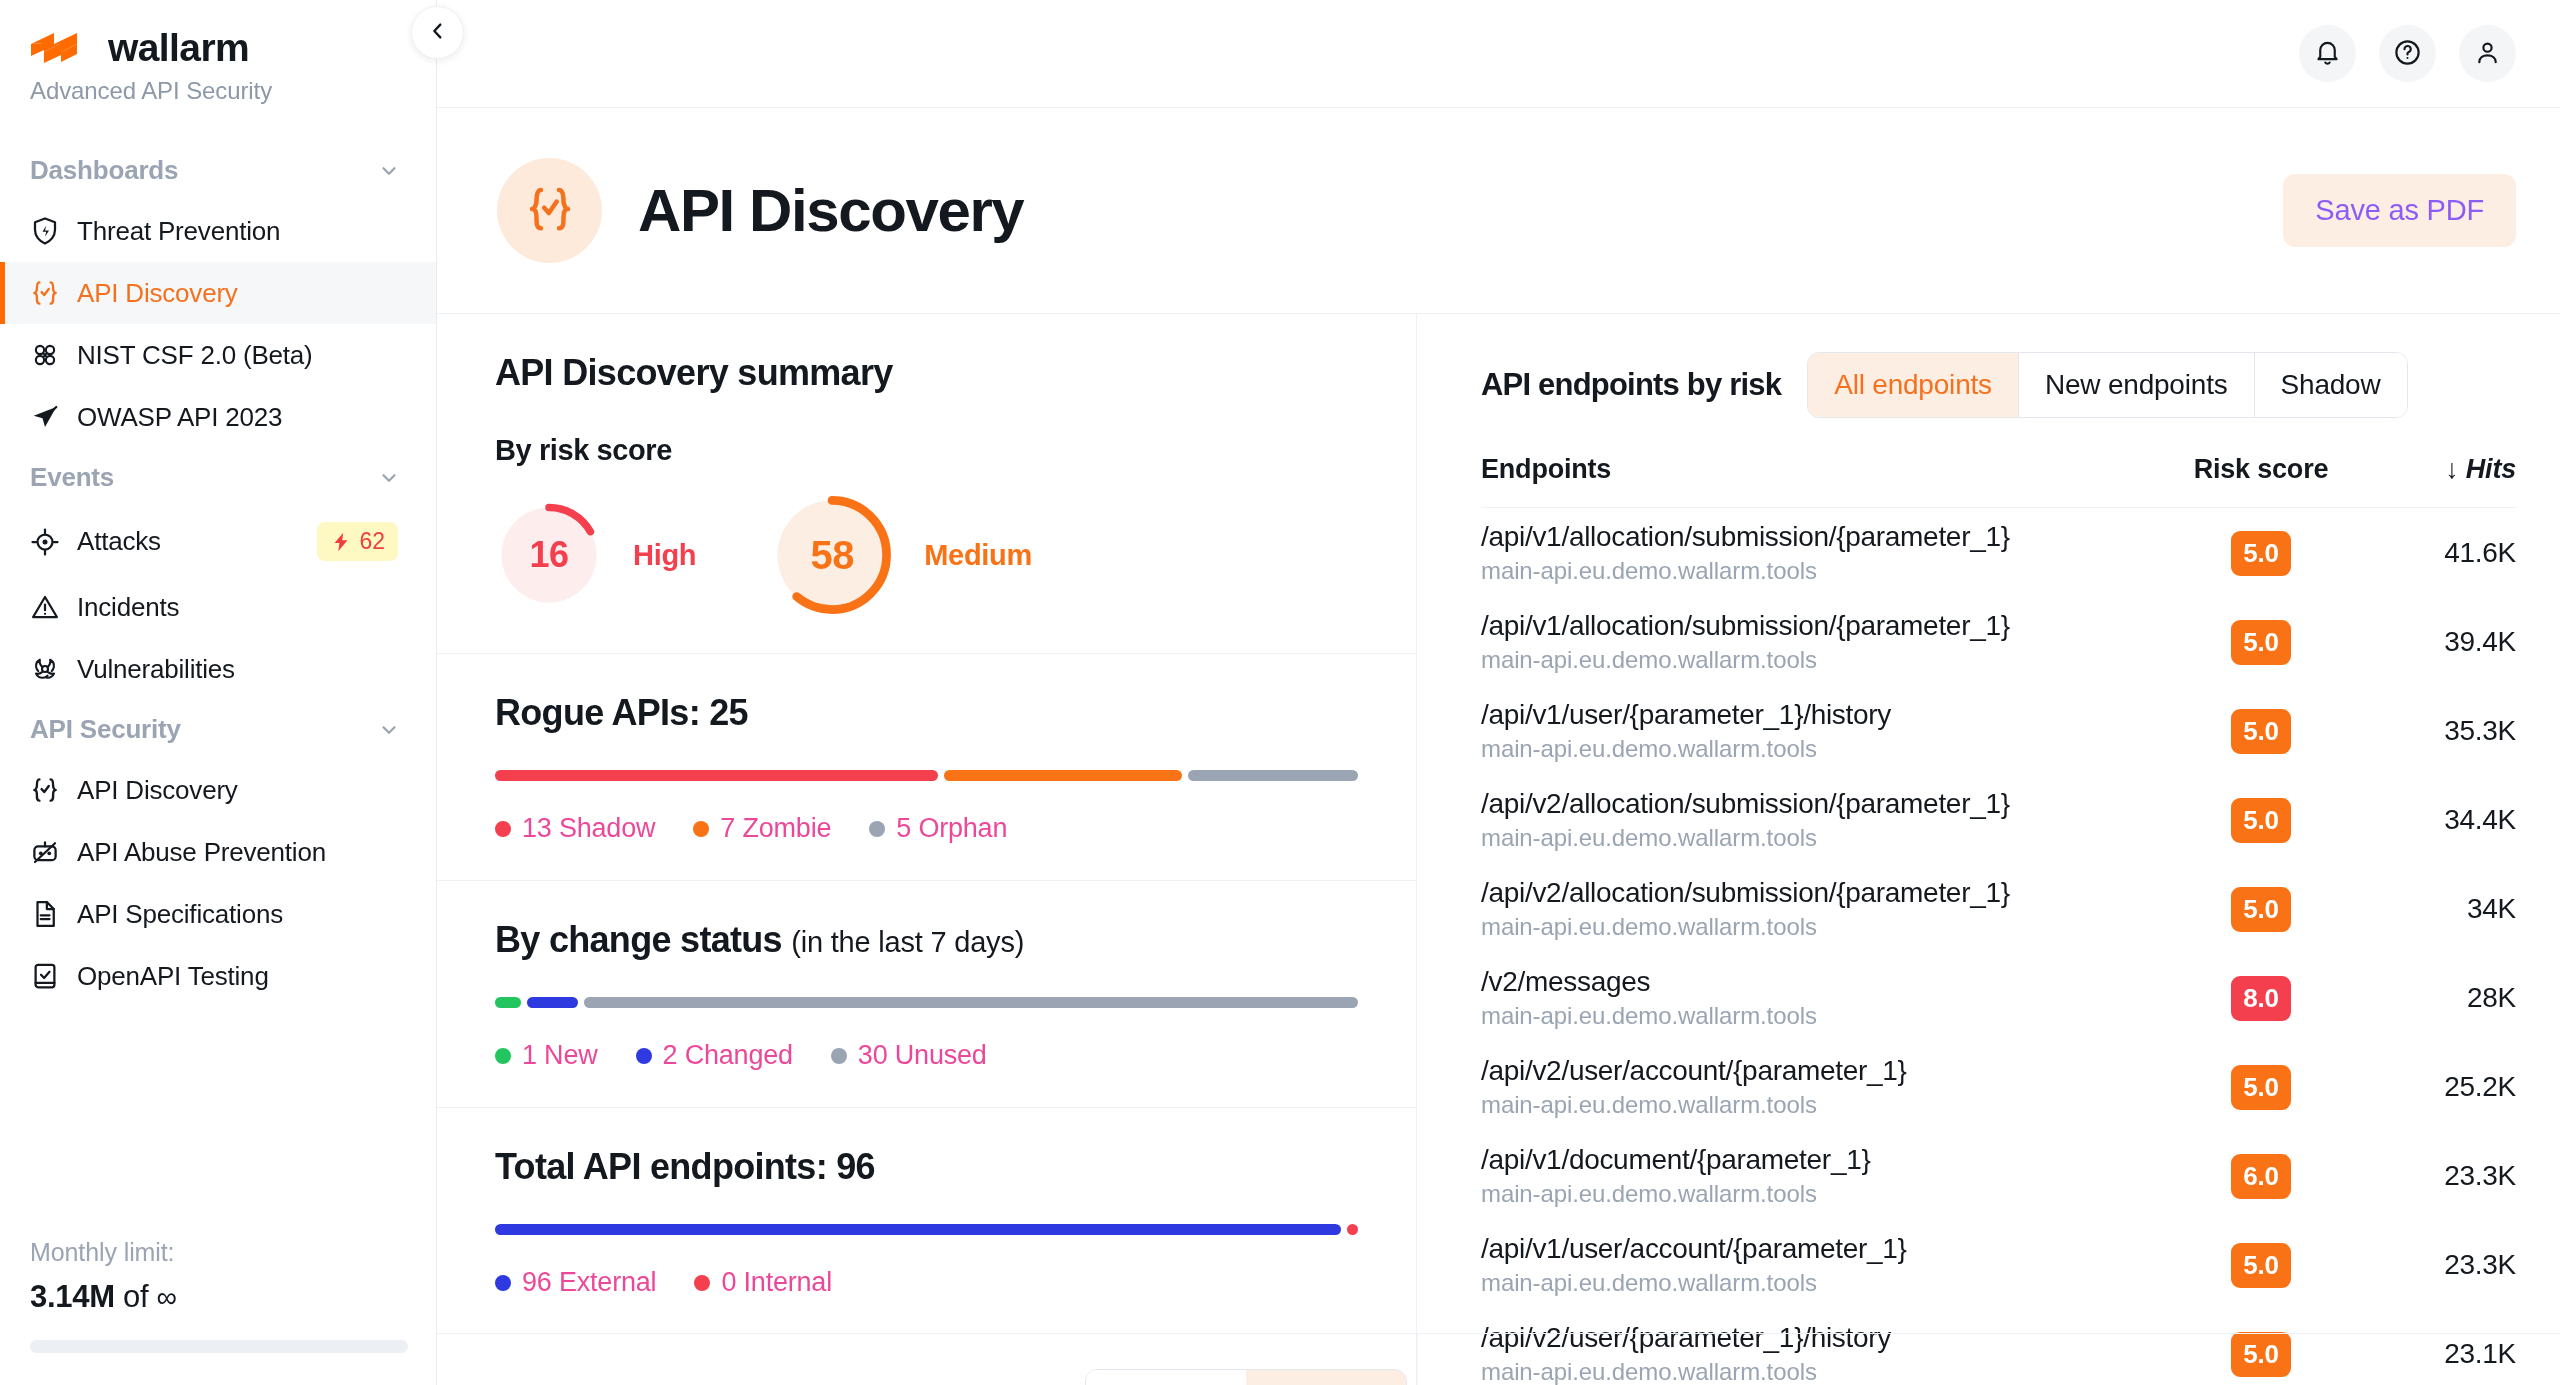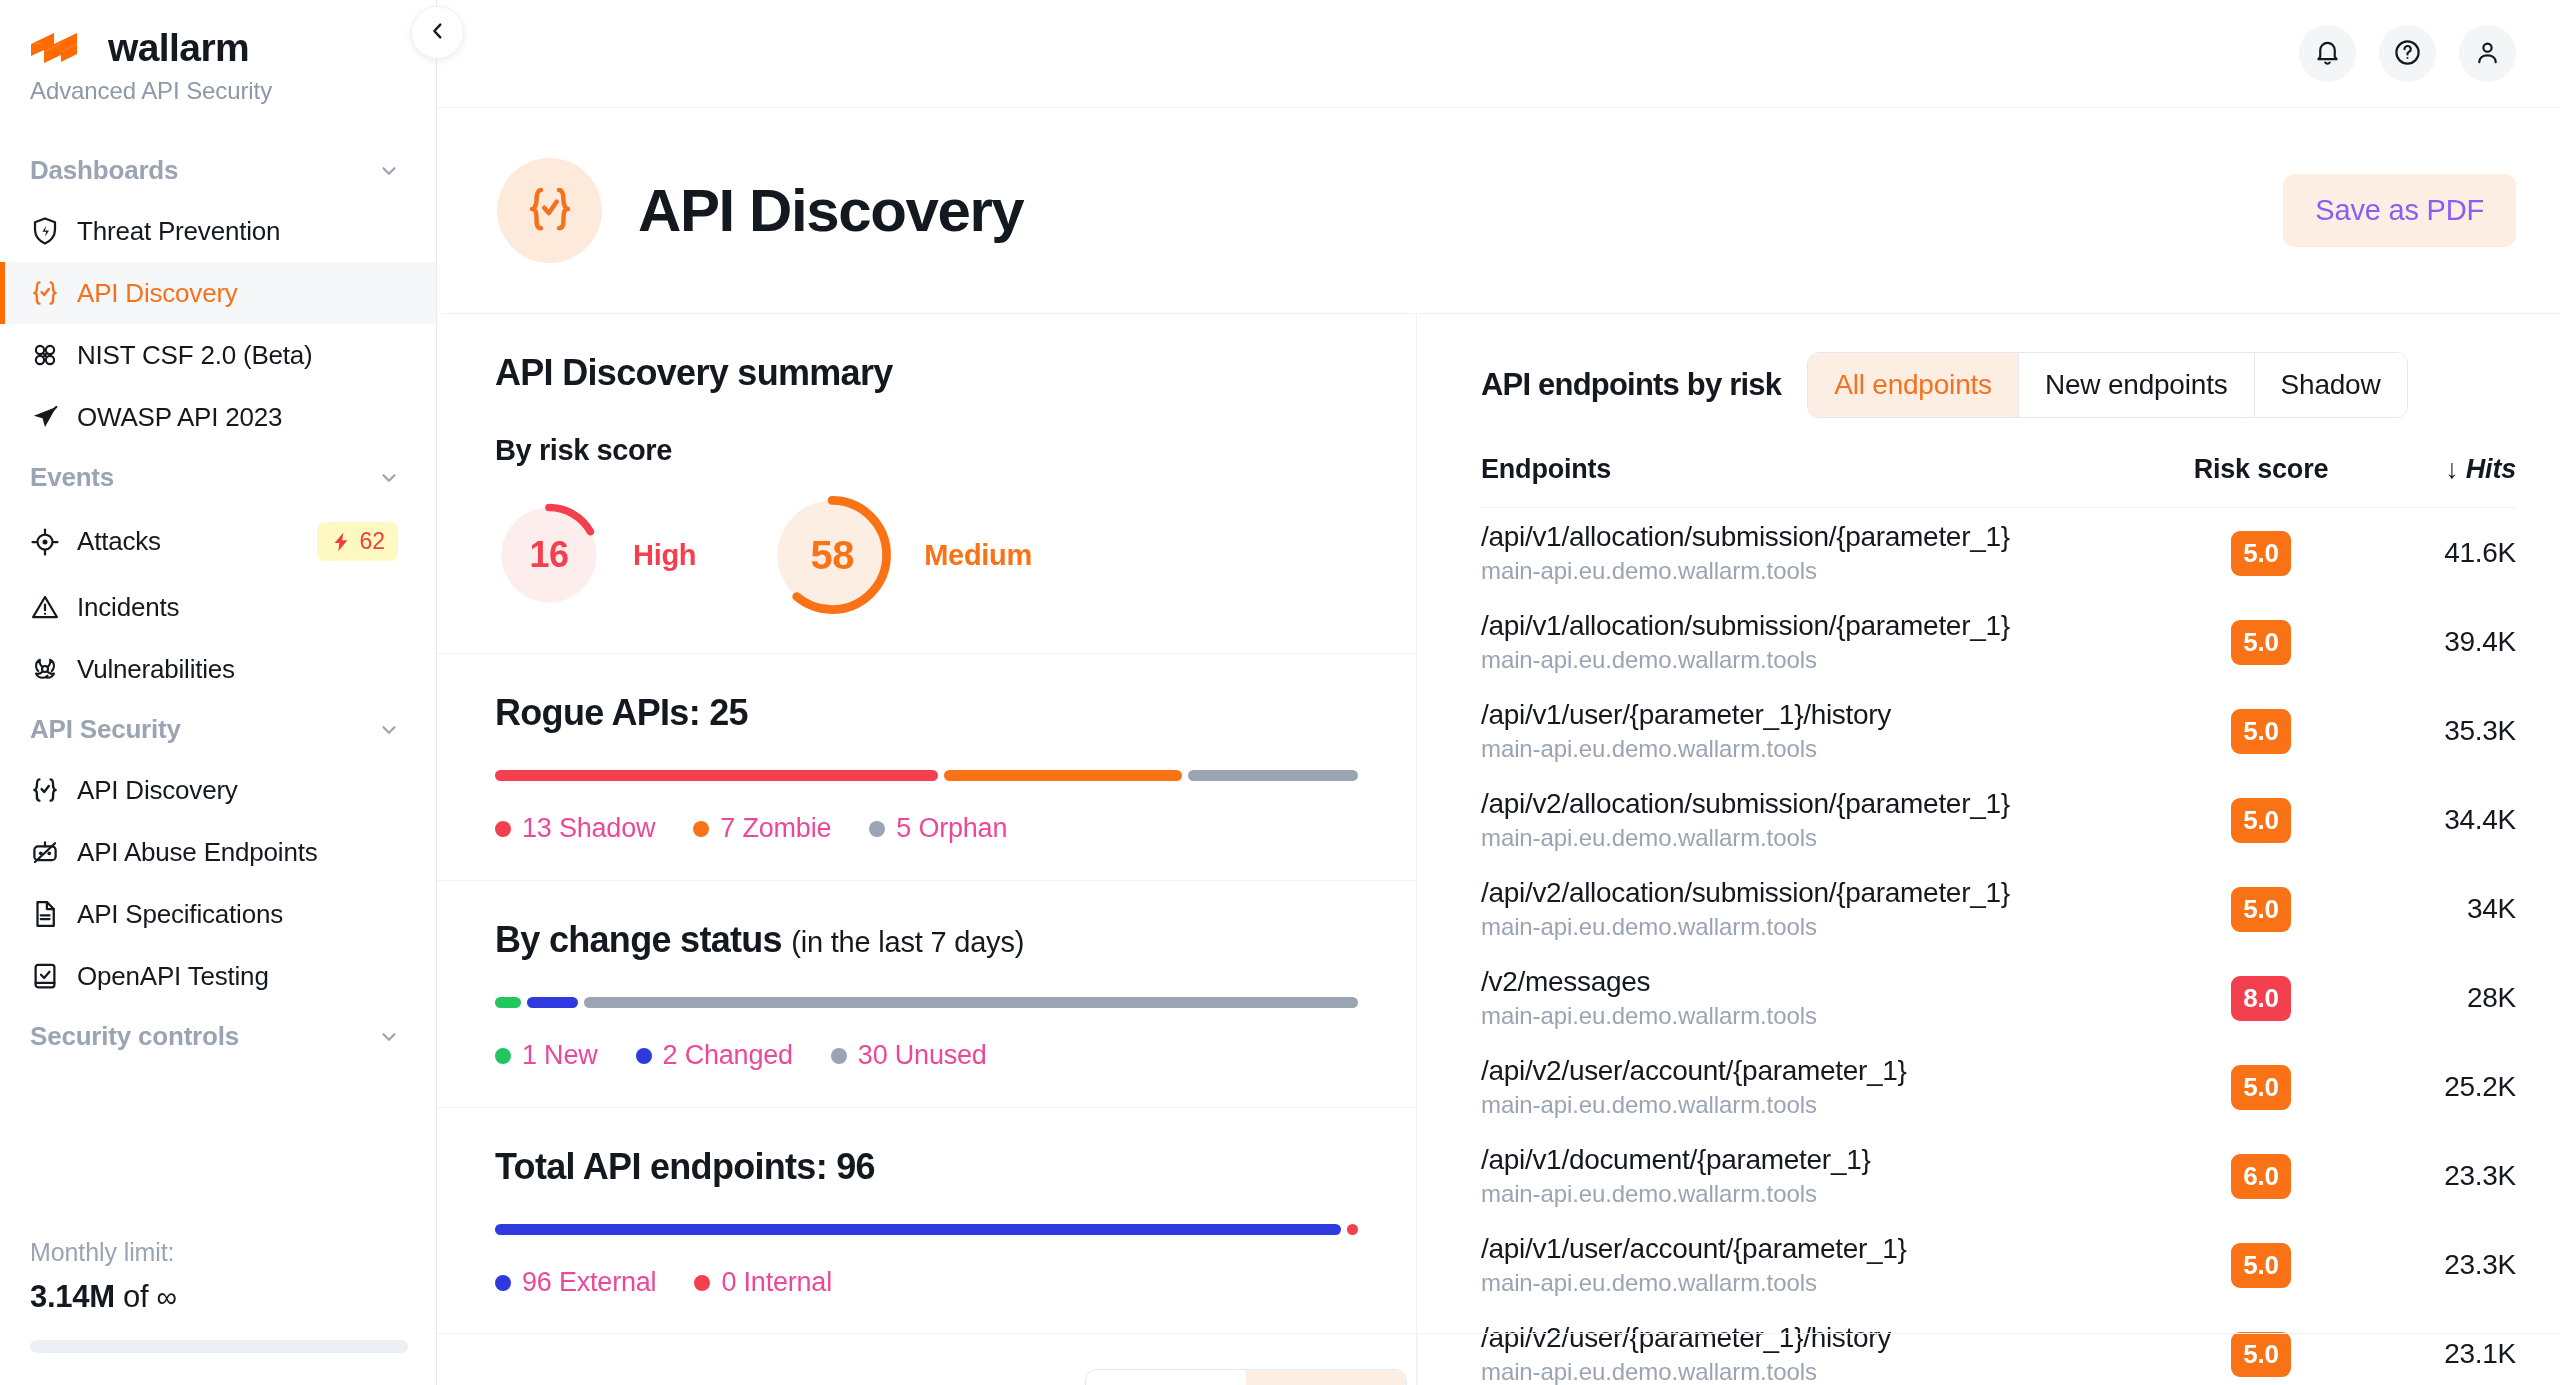--- a/index.html
+++ b/index.html
@@ -370,21 +370,21 @@
       <div class="nav-item">
         <span class="ico">
           <svg viewBox="0 0 24 24" fill="none" stroke="currentColor" stroke-width="1.8" stroke-linecap="round" stroke-linejoin="round">
               <rect x="3.5" y="7.5" width="17" height="11" rx="3"></rect>
               <circle cx="8.6" cy="13" r="1.5" fill="currentColor" stroke="none"></circle>
               <circle cx="15.4" cy="13" r="1.5" fill="currentColor" stroke="none"></circle>
               <path d="M12 4.3v3.2"></path>
               <path d="M4 20L20 5"></path>
             </svg>
         </span>
-        <span class="lbl">API Abuse Endpoints</span>
+        <span class="lbl">API Abuse Prevention</span>
       </div>
 
       <div class="nav-item">
         <span class="ico">
           <svg viewBox="0 0 24 24" fill="none" stroke="currentColor" stroke-width="1.8" stroke-linecap="round" stroke-linejoin="round">
               <path d="M6 2.5h7.5L19 8v13.5H6z"></path>
               <path d="M13.5 2.5V8H19"></path>
               <path d="M8.6 13h7M8.6 16h7"></path>
             </svg>
         </span>
@@ -395,28 +395,20 @@
         <span class="ico">
           <svg viewBox="0 0 24 24" fill="none" stroke="currentColor" stroke-width="1.8" stroke-linecap="round" stroke-linejoin="round">
               <rect x="4.5" y="3" width="15" height="18" rx="2"></rect>
               <polyline points="8.8 11 11.3 13.6 15.6 8.6"></polyline>
               <path d="M4.5 17.4h15"></path>
             </svg>
         </span>
         <span class="lbl">OpenAPI Testing</span>
       </div>
 
-      <div class="nav-group">
-        <span class="nav-group-label">Security controls</span>
-        <span class="chev">
-          <svg viewBox="0 0 24 24" fill="none" stroke="currentColor" stroke-width="2.4" stroke-linecap="round" stroke-linejoin="round">
-              <polyline points="6 9 12 15 18 9"></polyline>
-            </svg>
-        </span>
-      </div>
     </nav>
 
     <div class="sidebar-footer">
       <div class="limit-label">Monthly limit:</div>
       <div class="limit-value">
         <b>3.14M</b>
         <span class="of">of</span>
         <span class="inf">∞</span>
       </div>
       <div class="limit-bar"></div>

